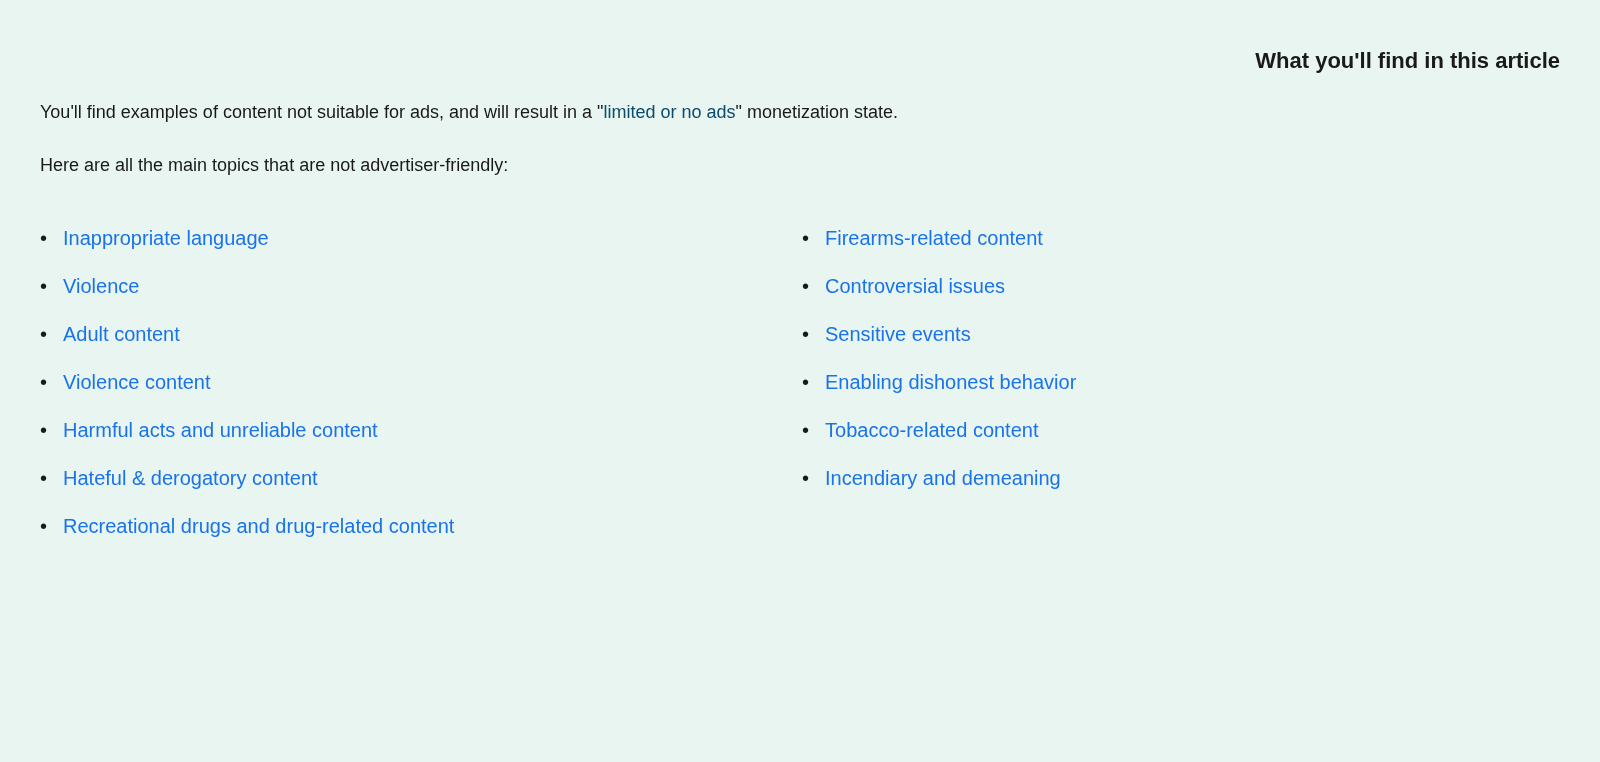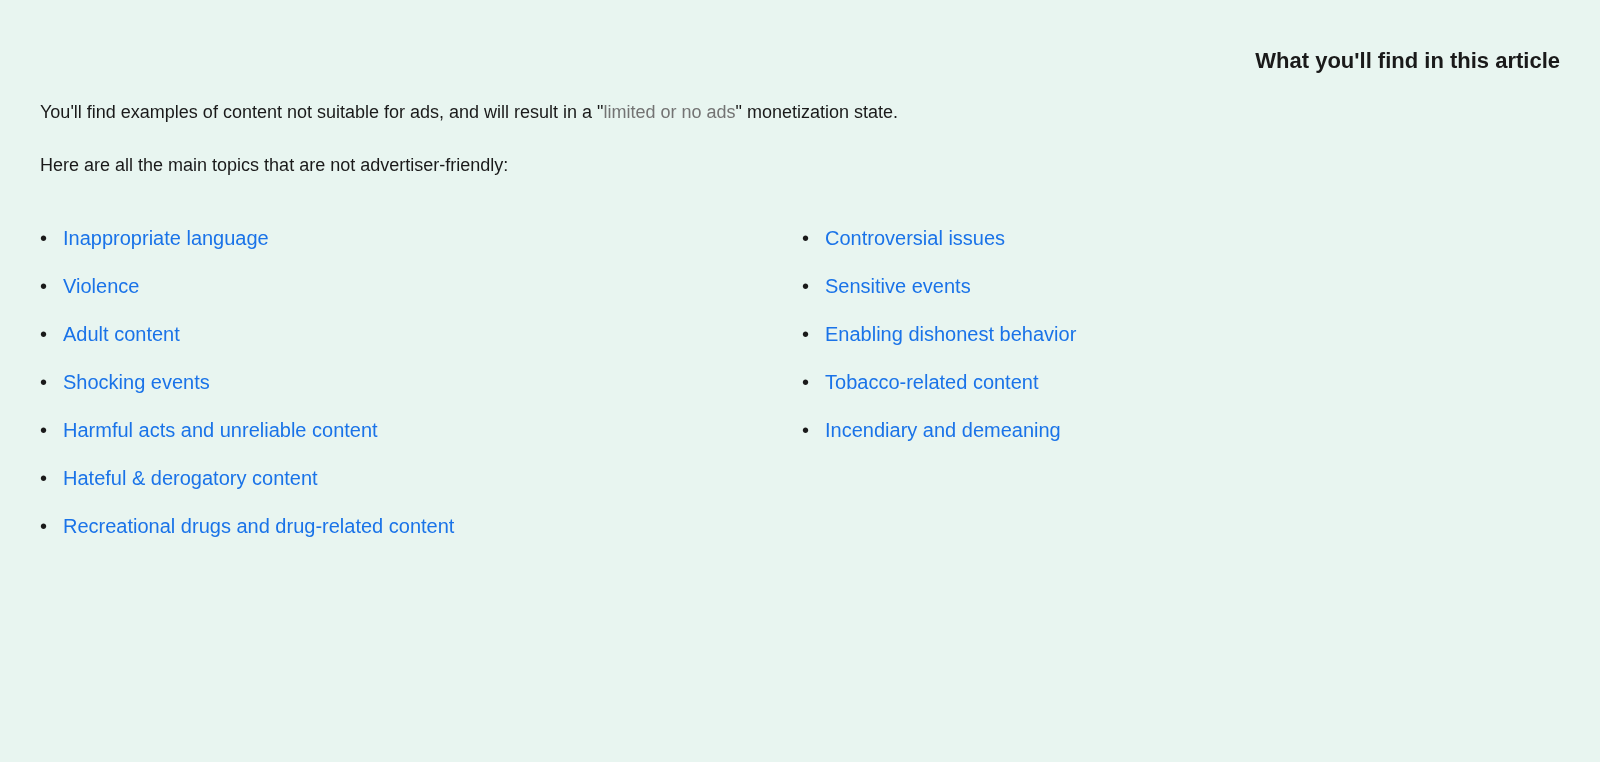--- a/index.html
+++ b/index.html
@@ -27,21 +27,21 @@
     }
 
     .intro-text {
       font-size: 18px;
       line-height: 1.6;
       margin-bottom: 24px;
       color: #1a1a1a;
     }
 
     .link {
-      color: #737373;
+      color: #0c4a6e;
       text-decoration: none;
       text-align: center;
     }
 
     .topics-intro {
       font-size: 18px;
       line-height: 1.6;
       margin-bottom: 44px;
       color: #1a1a1a;
     }
@@ -95,33 +95,36 @@
       <li>
         <a class="topic-link" href="#">Inappropriate language</a>
       </li>
       <li>
         <a class="topic-link" href="#">Violence</a>
       </li>
       <li>
         <a class="topic-link" href="#">Adult content</a>
       </li>
       <li>
-        <a class="topic-link" href="#">Shocking events</a>
+        <a class="topic-link" href="#">Violence content</a>
       </li>
       <li>
         <a class="topic-link" href="#">Harmful acts and unreliable content</a>
       </li>
       <li>
         <a class="topic-link" href="#">Hateful &amp; derogatory content</a>
       </li>
       <li>
         <a class="topic-link" href="#">Recreational drugs and drug-related content</a>
       </li>
     </ul>
   <ul class="topics-column" id="right-col">
+      <li>
+        <a class="topic-link" href="#">Firearms-related content</a>
+      </li>
       <li>
         <a class="topic-link" href="#">Controversial issues</a>
       </li>
       <li>
         <a class="topic-link" href="#">Sensitive events</a>
       </li>
       <li>
         <a class="topic-link" href="#">Enabling dishonest behavior</a>
       </li>
       <li>

